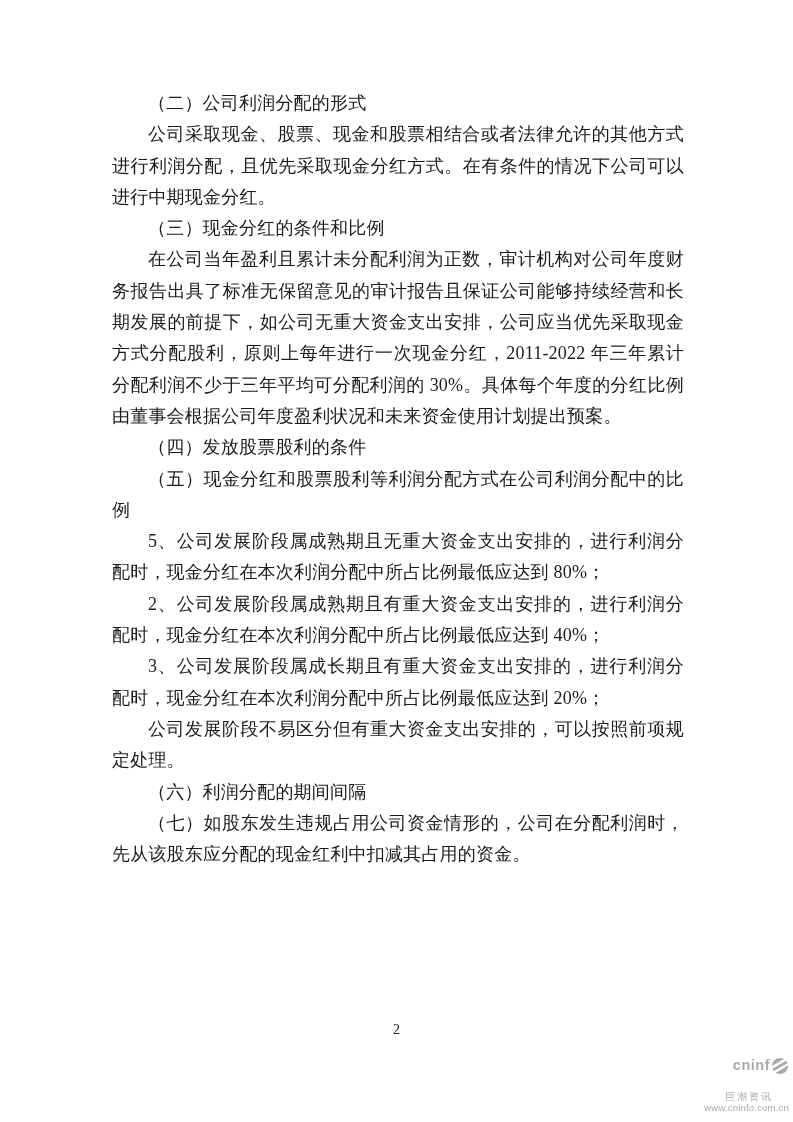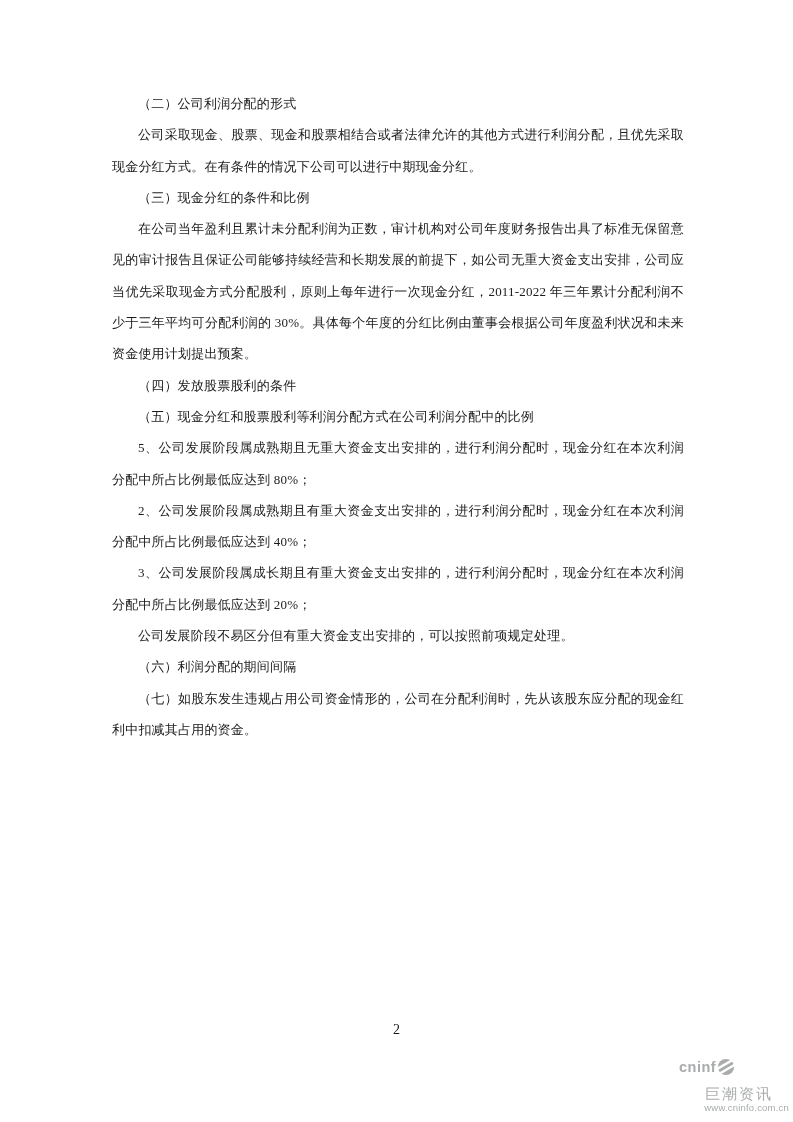--- a/index.html
+++ b/index.html
@@ -18,21 +18,21 @@
   }
   .doc-body {
     position: absolute;
     top: 88px;
     left: 112px;
     width: 572px;
   }
   .doc-body p {
     margin: 0;
     padding: 0;
-    font-size: 13px;
+    font-size: 18px;
     line-height: 31.3px;
     text-align: justify;
     text-indent: 2em;
     letter-spacing: 0.2px;
     word-break: break-all;
   }
   .page-number {
     position: absolute;
     top: 1022px;
     left: 0;
@@ -47,36 +47,37 @@
     bottom: 9px;
     width: 110px;
     text-align: right;
     font-family: "Liberation Sans", "DejaVu Sans", sans-serif;
     color: #a9abac;
     line-height: 1.05;
   }
   .wm-row1 {
     display: flex;
     align-items: center;
+    justify-content: flex-end;
     gap: 1px;
   }
   .wm-brand {
     font-weight: bold;
     font-size: 14.5px;
     letter-spacing: 0.5px;
   }
   .wm-globe {
     display: inline-block;
     width: 18px;
     height: 18px;
   }
   .wm-cn {
-    font-size: 15px;
+    font-size: 10px;
     letter-spacing: 2px;
-    margin-top: 10px;
+    margin-top: 17px;
     margin-right: 16px;
   }
   .wm-url {
     font-size: 9.5px;
     letter-spacing: 0.2px;
     margin-top: 1px;
   }
 </style>
 </head>
 <body>

